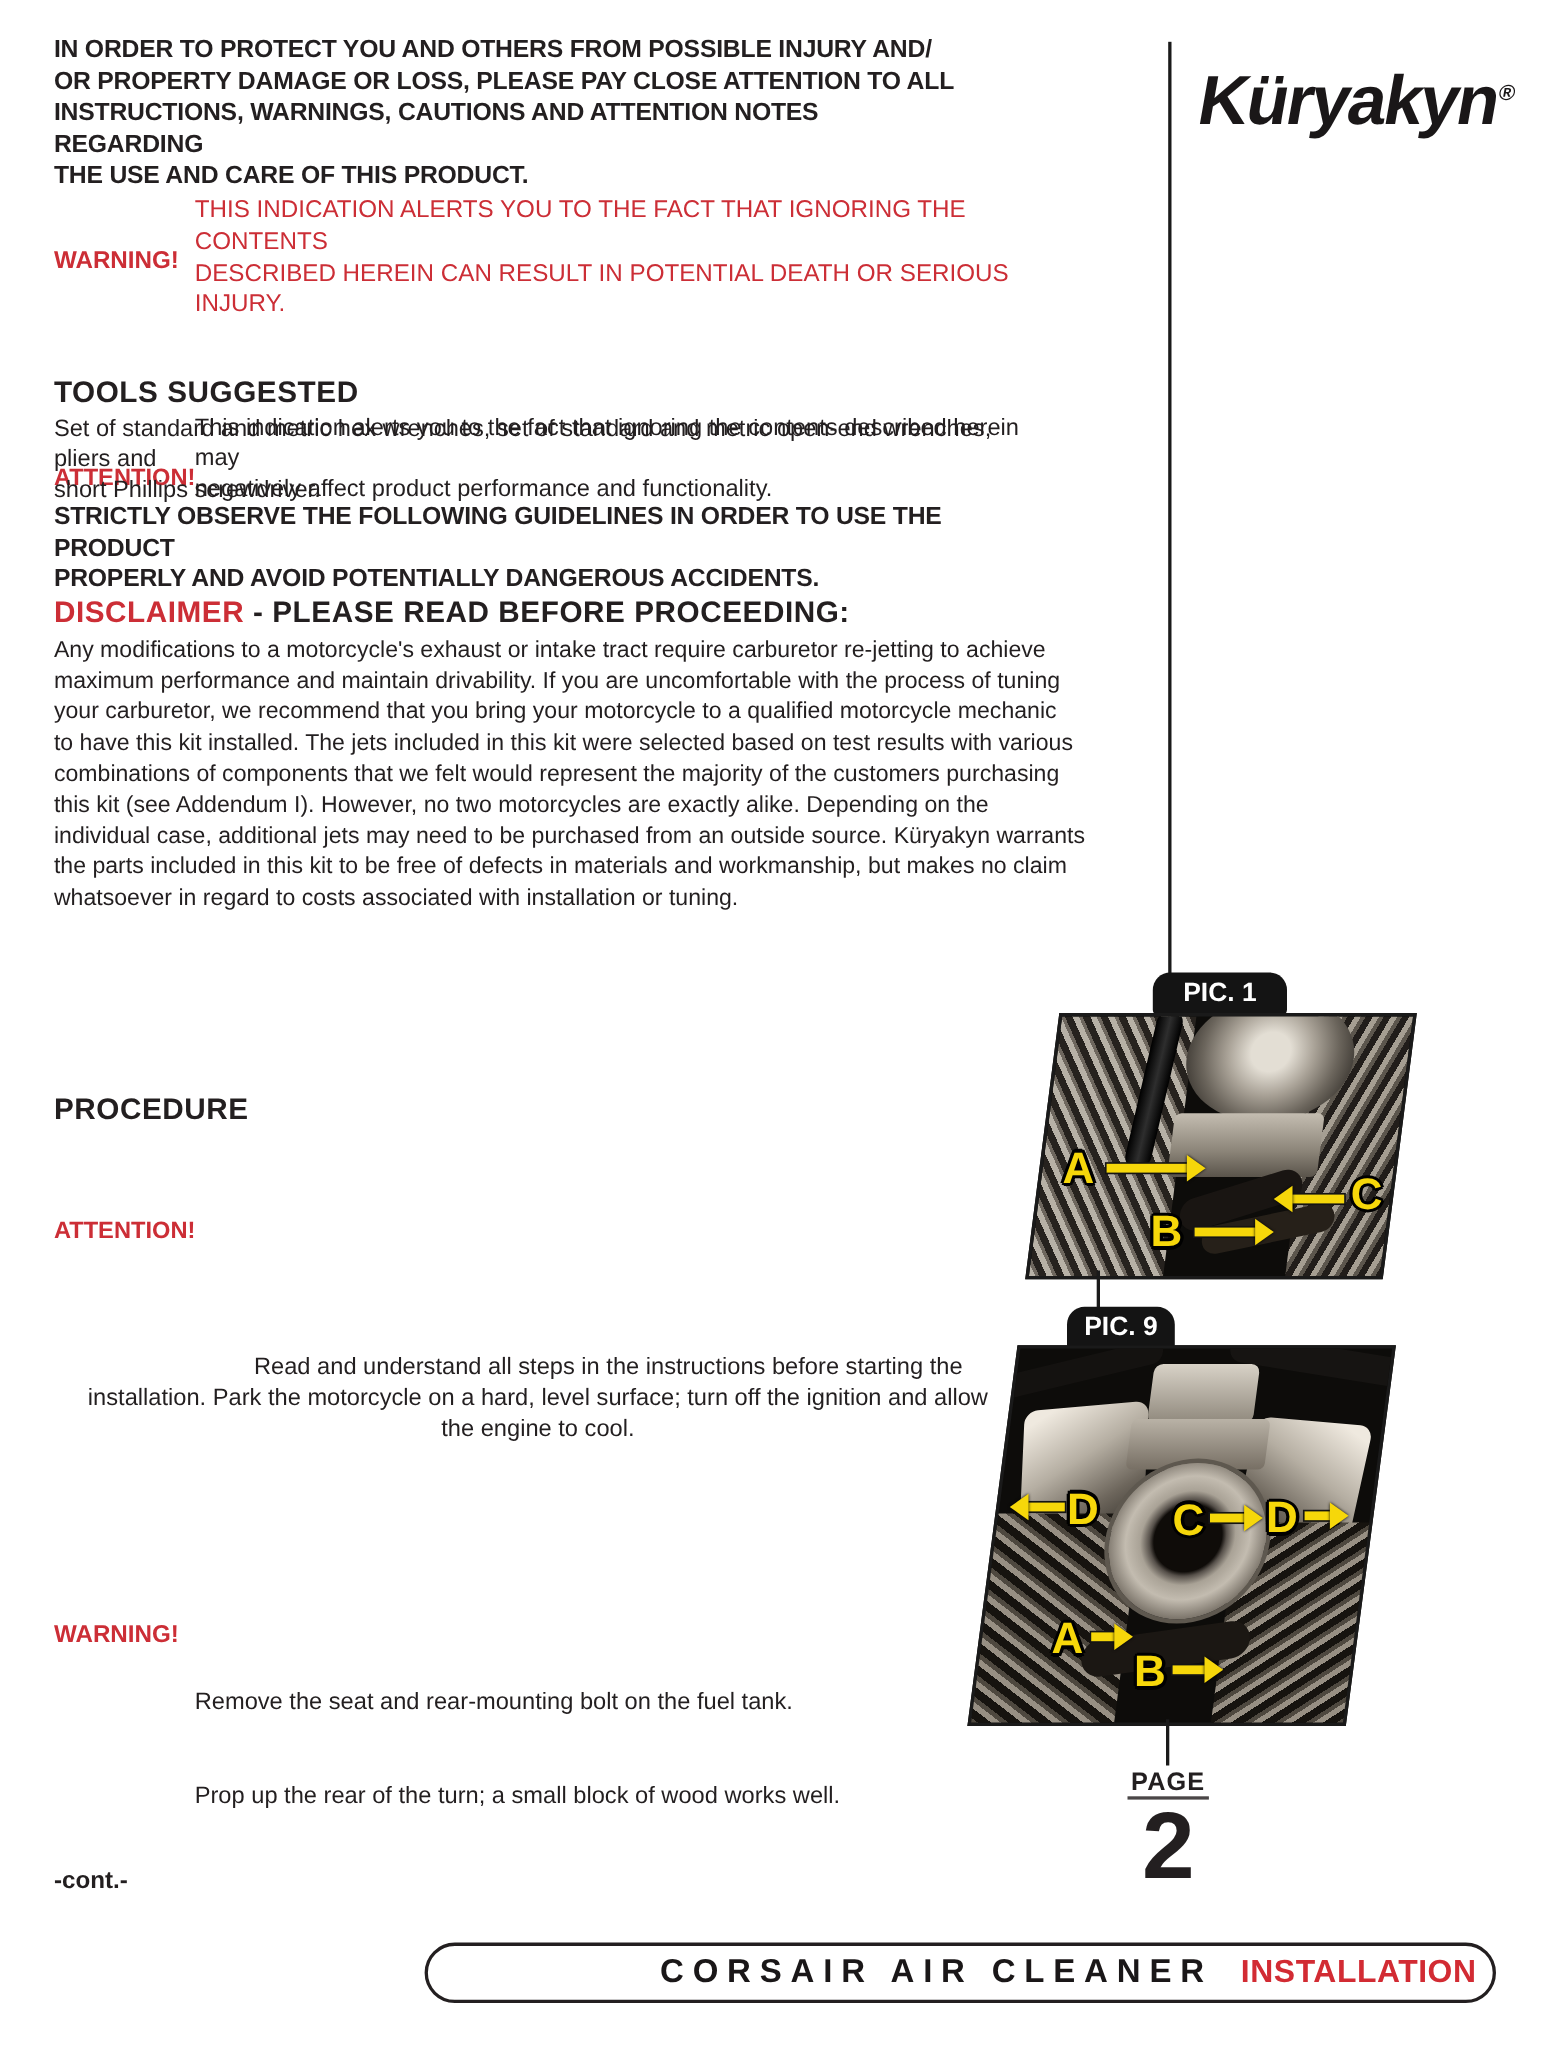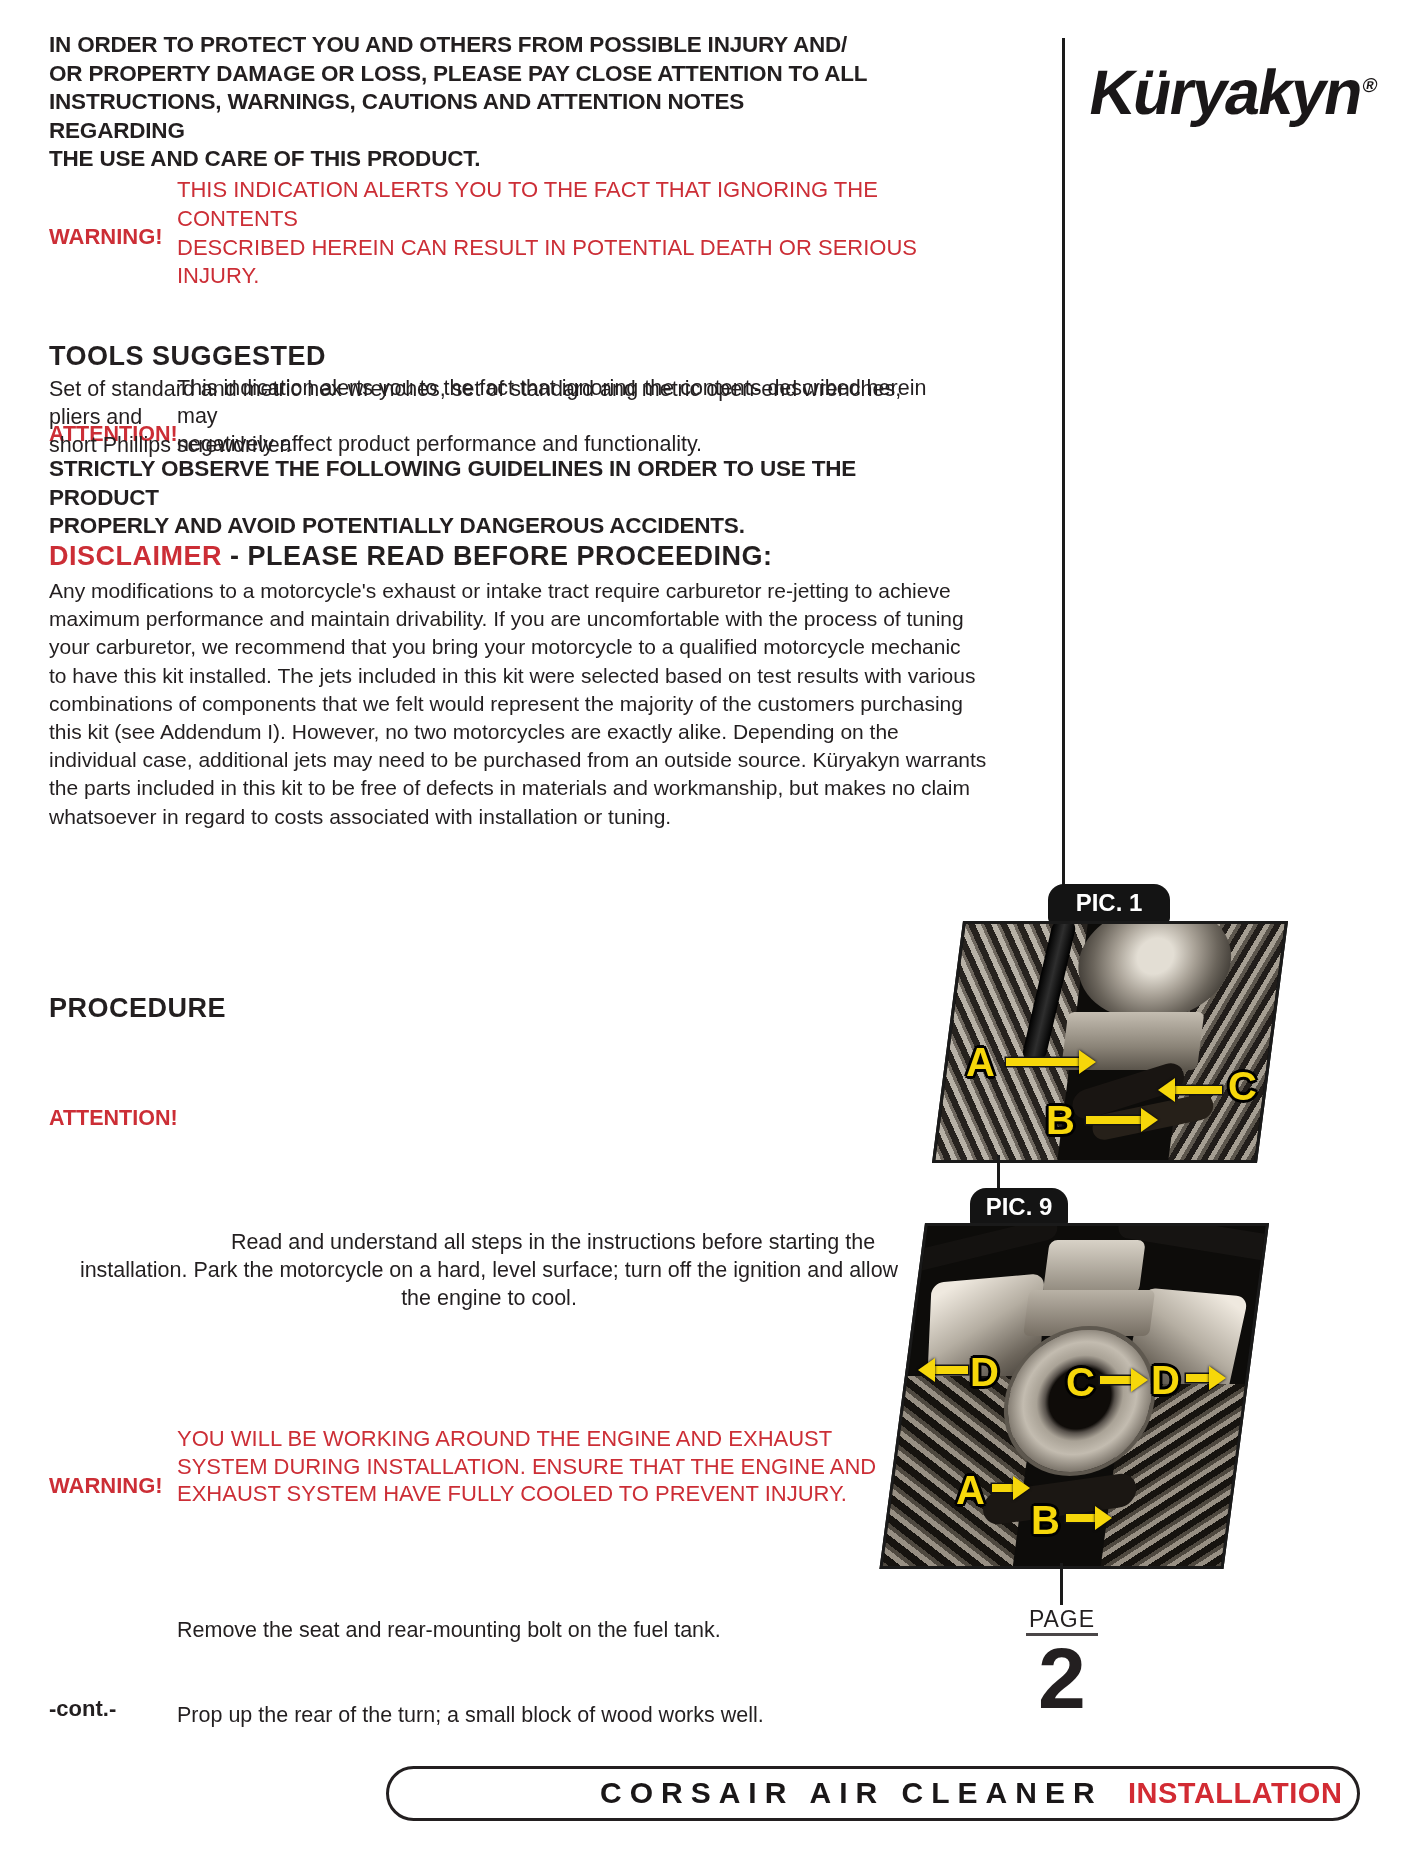--- a/index.html
+++ b/index.html
@@ -89,21 +89,21 @@
     background:#1b1713;transform:rotate(-8deg);}
   
   .logo{
     font-size:63px;font-weight:bold;letter-spacing:-2px;
     transform:skewX(-10deg);transform-origin:bottom left;color:#1a1718;
   }
   
   .pill{border:3px solid #231f20;border-radius:28px;background:#fff;}
   .pill-title{font-size:30px;font-weight:bold;letter-spacing:8px;color:#1a1718;}
   .pill-sub{font-size:29px;font-weight:bold;letter-spacing:0.5px;color:#d22b33;}
-  .pagebadge-word{font-size:23px;font-weight:normal;letter-spacing:1px;border-bottom:3px solid #4a4647;padding:0 3px 1px 3px;}
+  .pagebadge-word{font-size:23px;font-weight:bold;letter-spacing:1px;border-bottom:3px solid #4a4647;padding:0 3px 1px 3px;}
   .pagebadge-num{font-size:86px;font-weight:bold;line-height:78px;}
   .reg{font-size:20px;font-weight:bold;vertical-align:super;}
 </style>
 </head>
 <body>
 
 <p class="abs intro-txt prelines" style="left:49px;top:31px;width:830px;">IN ORDER TO PROTECT YOU AND OTHERS FROM POSSIBLE INJURY AND/
 OR PROPERTY DAMAGE OR LOSS, PLEASE PAY CLOSE ATTENTION TO ALL
 INSTRUCTIONS, WARNINGS, CAUTIONS AND ATTENTION NOTES REGARDING
 THE USE AND CARE OF THIS PRODUCT.</p>
@@ -145,23 +145,20 @@
 </div>
 
 <h2 class="abs h1" style="left:49px;top:993px;margin:0;">PROCEDURE</h2>
 
 <p class="abs body-txt prelines step" style="left:49px;top:1029px;width:880px;text-align:center;">Read and understand all steps in the instructions before starting the
 installation. Park the motorcycle on a hard, level surface; turn off the ignition and allow
 the engine to cool.</p>
 
 <div class="abs hang" style="left:49px;top:1142px;width:760px;">
   <span class="lbl red b">WARNING!</span>
-  <p class="warn-txt prelines" style="line-height:27.5px;">YOU WILL BE WORKING AROUND THE ENGINE AND EXHAUST
-SYSTEM DURING INSTALLATION.  ENSURE THAT THE ENGINE AND
-EXHAUST SYSTEM HAVE FULLY COOLED TO PREVENT INJURY.</p>
 </div>
 
 <p class="abs body-txt prelines step" style="left:49px;top:1250px;width:880px;">Remove the seat and rear-mounting bolt on the fuel tank.</p>
 
 <p class="abs body-txt prelines step" style="left:49px;top:1307px;width:880px;">Prop up the rear of the turn; a small block of wood works well.</p>
 
 <p class="abs b" style="left:49px;top:1696px;font-size:22px;text-align:right;">-cont.-</p>
 
 <div class="abs vline" style="left:1062px;top:38px;width:3px;height:848px;"></div>
 

